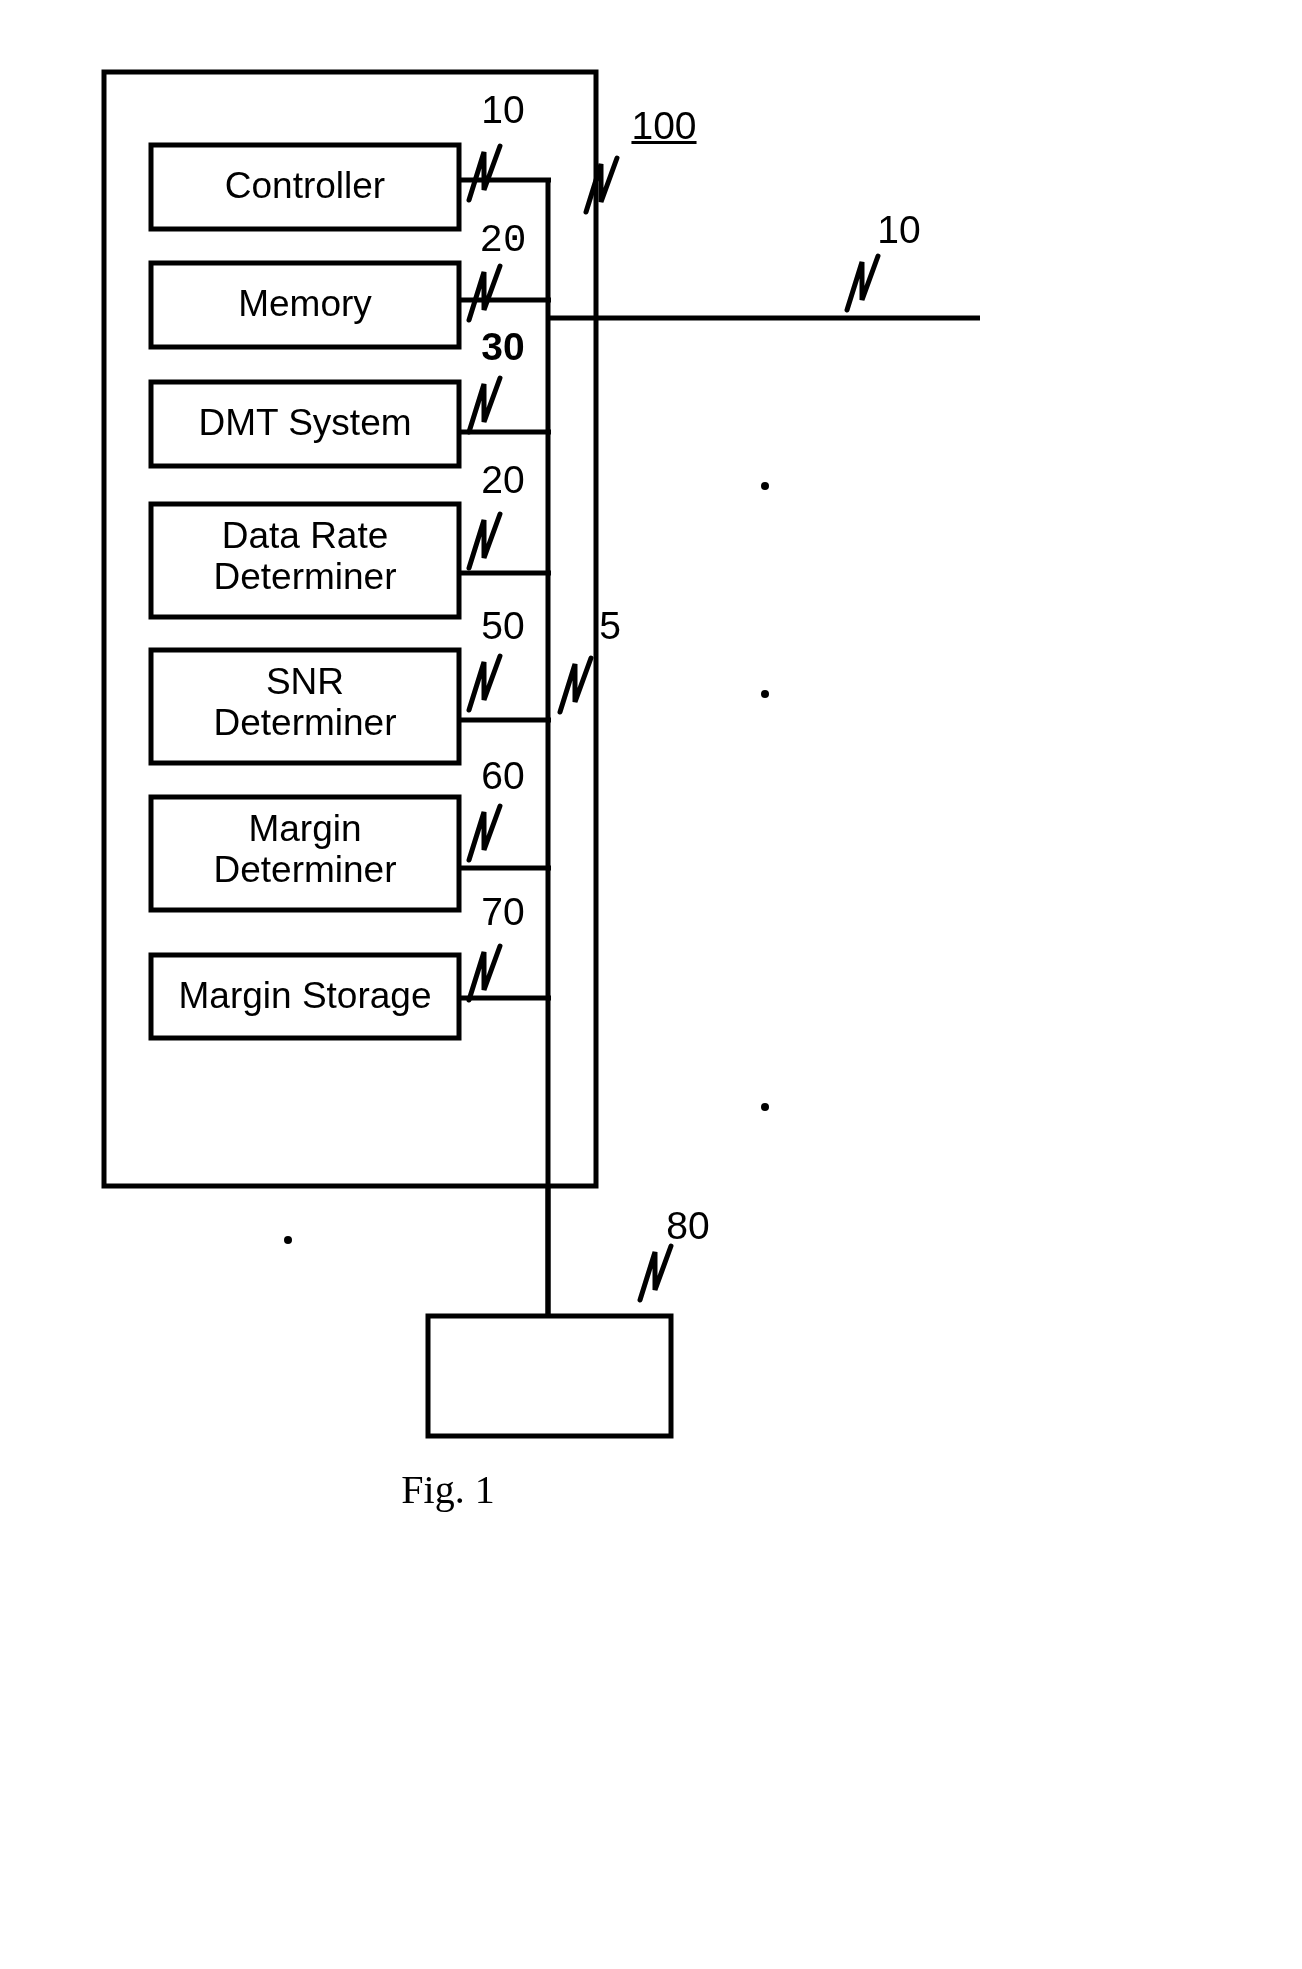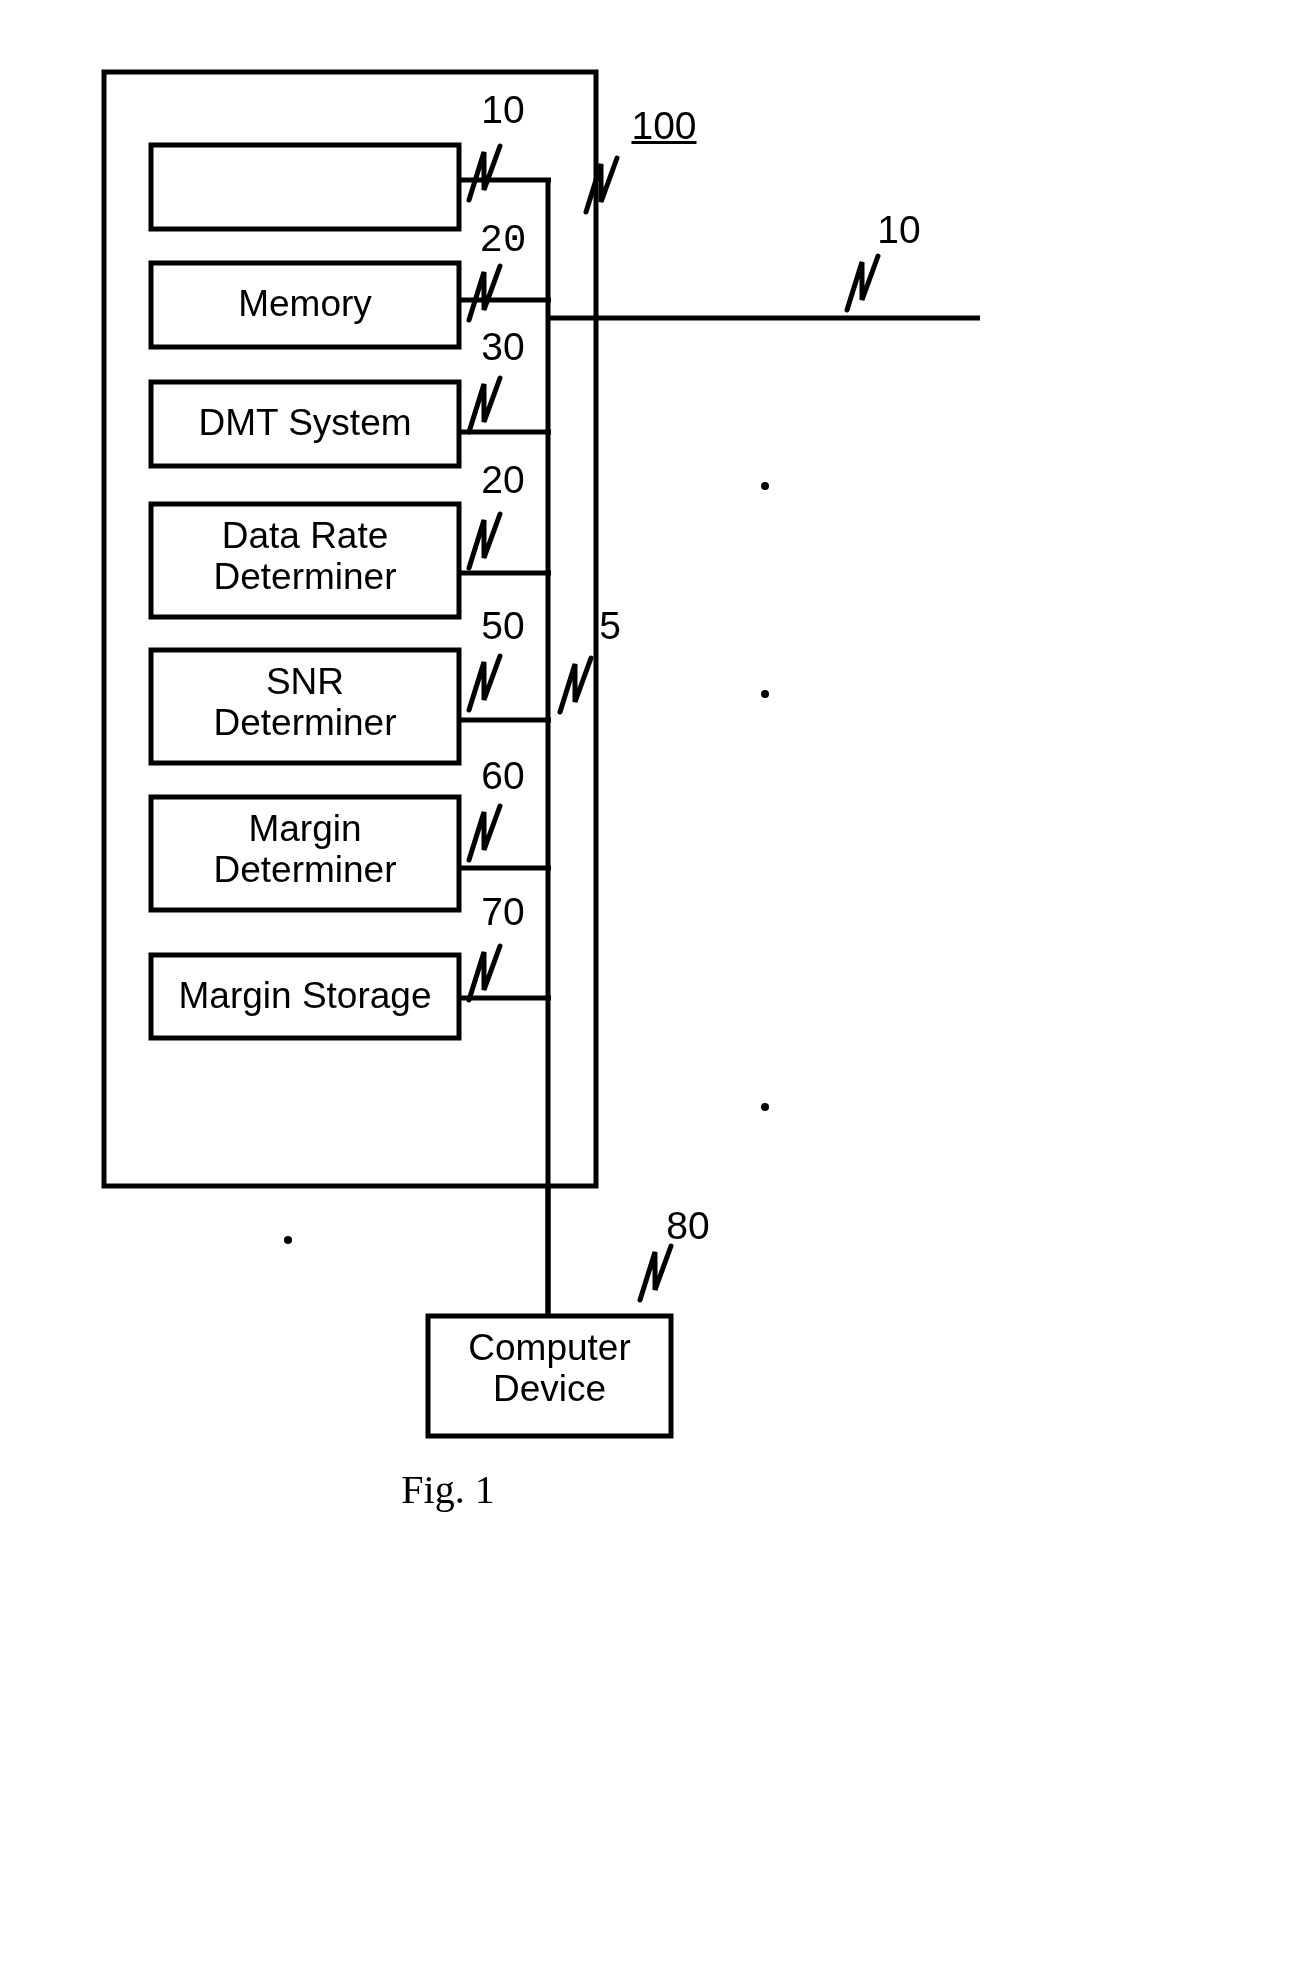--- a/index.html
+++ b/index.html
@@ -94,35 +94,34 @@
       <path d="M640 1300 L655 1252 L655 1290 L671 1246"></path>
     </g>
 
     <circle cx="765" cy="486" r="4" fill="#000"></circle>
     <circle cx="765" cy="694" r="4" fill="#000"></circle>
     <circle cx="765" cy="1107" r="4" fill="#000"></circle>
     <circle cx="288" cy="1240" r="4" fill="#000"></circle>
   </svg>
 
 
+  <div class="lbl block-label" style="left:151px; top:165px; width:308px;">Controller</div>
   <div class="lbl block-label" style="left:151px; top:283px; width:308px;">Memory</div>
   <div class="lbl block-label" style="left:151px; top:402px; width:308px;">DMT System</div>
   <div class="lbl block-label" style="left:151px; top:515px; width:308px;">Data Rate
 Determiner</div>
   <div class="lbl block-label" style="left:151px; top:661px; width:308px;">SNR
 Determiner</div>
   <div class="lbl block-label" style="left:151px; top:808px; width:308px;">Margin
 Determiner</div>
   <div class="lbl block-label" style="left:151px; top:975px; width:308px;">Margin Storage</div>
-  <div class="lbl block-label" style="left:428px; top:1327px; width:243px;">Computer
-Device</div>
 
   <div class="lbl ref-num" style="left:464px; top:88px; width:78px;">10</div>
   <div class="lbl ref-num" style="left:464px; top:220px; width:78px;font-family:Liberation Mono, monospace;">20</div>
-  <div class="lbl ref-num" style="left:464px; top:325px; width:78px;">30</div>
+  <div class="lbl ref-num" style="left:464px; top:325px; width:78px;font-weight:bold;">30</div>
   <div class="lbl ref-num" style="left:464px; top:458px; width:78px;">20</div>
   <div class="lbl ref-num" style="left:464px; top:604px; width:78px;">50</div>
   <div class="lbl ref-num" style="left:464px; top:754px; width:78px;">60</div>
   <div class="lbl ref-num" style="left:464px; top:890px; width:78px;">70</div>
   <div class="lbl ref-num" style="left:616px; top:104px; width:96px;text-decoration:underline;">100</div>
   <div class="lbl ref-num" style="left:580px; top:604px; width:60px;">5</div>
   <div class="lbl ref-num" style="left:860px; top:208px; width:78px;">10</div>
   <div class="lbl ref-num" style="left:649px; top:1204px; width:78px;">80</div>
 
   <div class="lbl fig-label" style="left:268px; top:1468px; width:360px;">Fig. 1</div>

